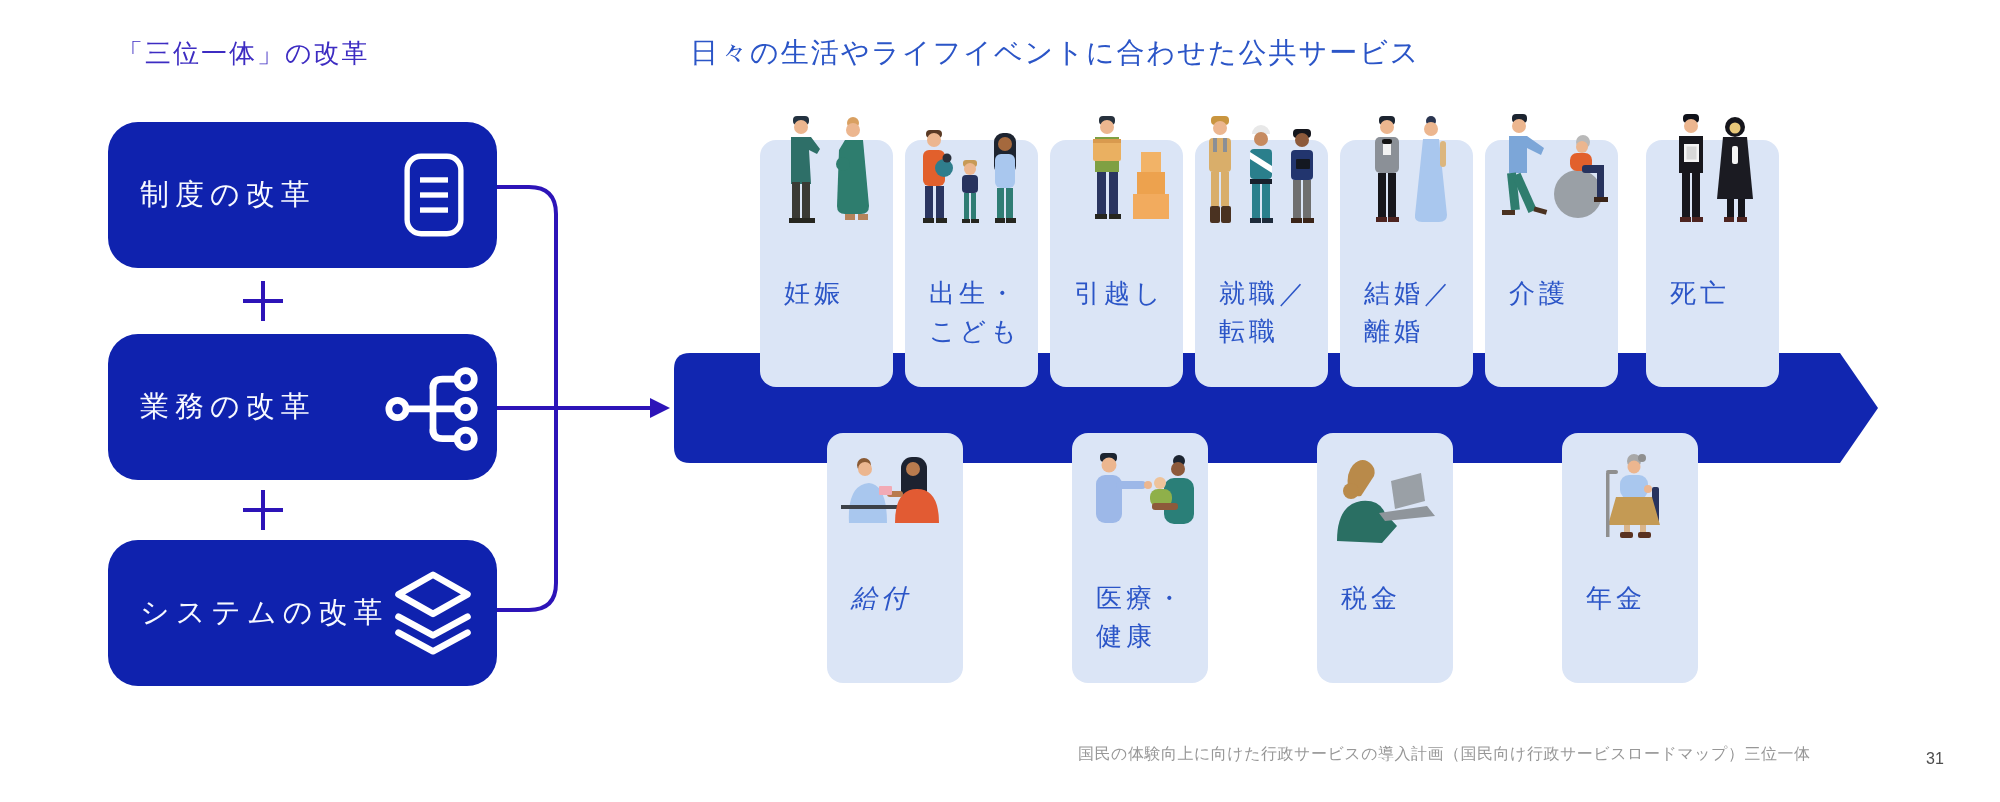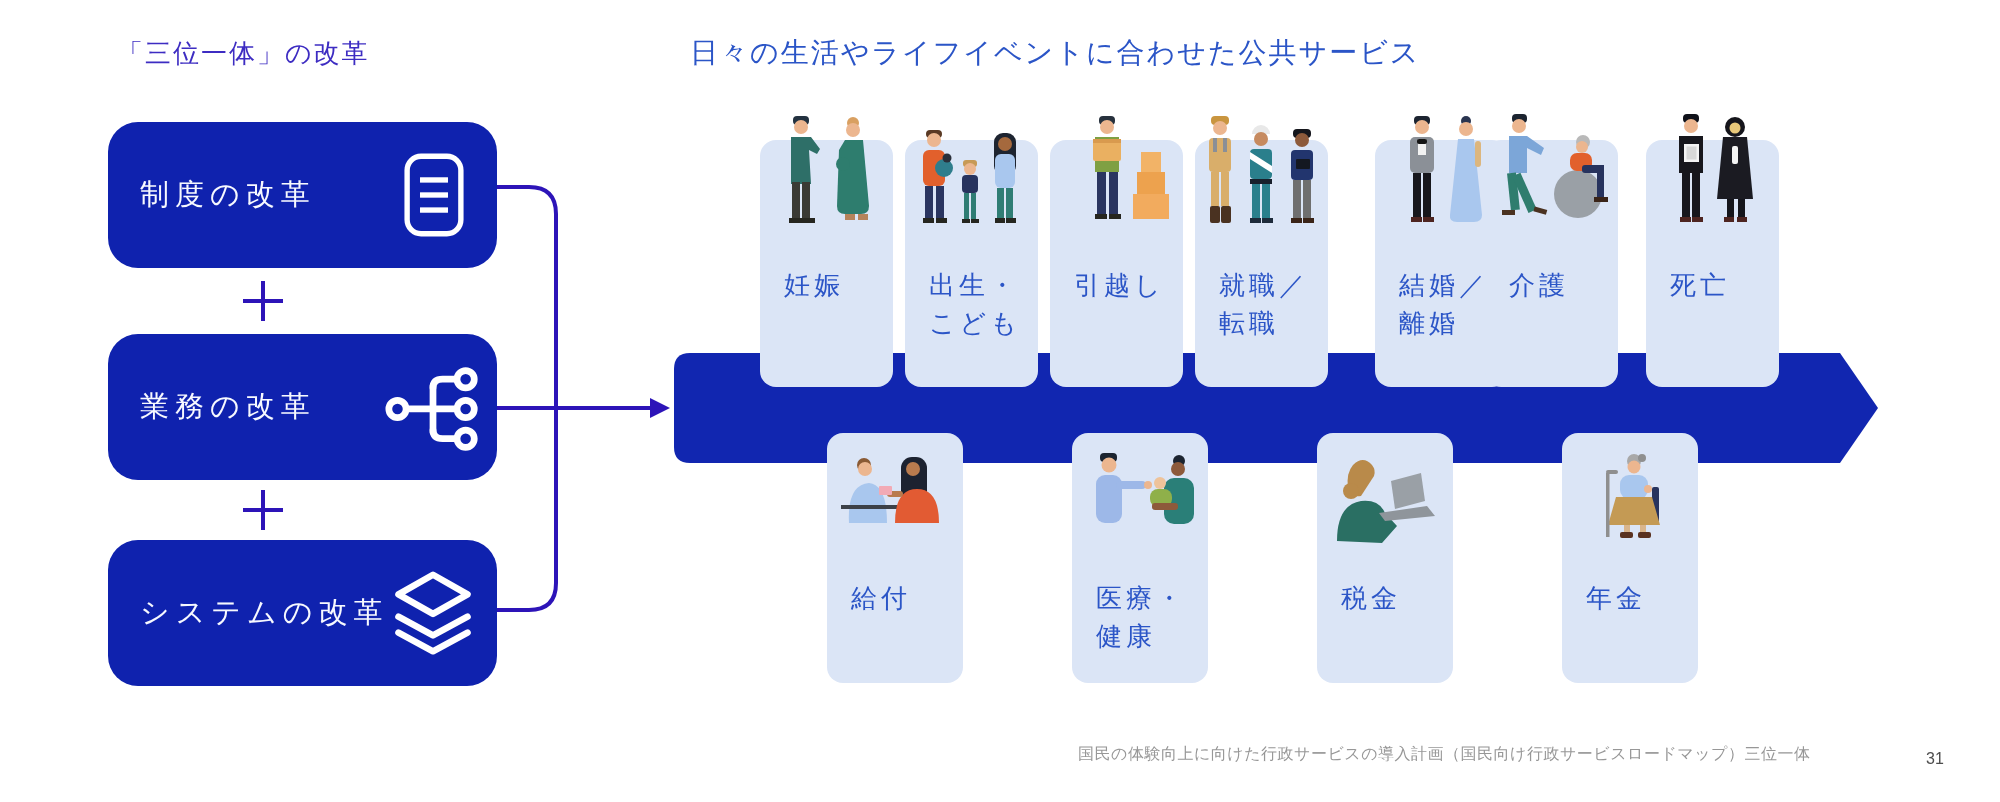--- a/index.html
+++ b/index.html
@@ -33,21 +33,21 @@
   .plus-1{left:243px;top:281px;} .plus-2{left:243px;top:490px;}
 
   .overlay-svg{position:absolute;left:0;top:0;width:2000px;height:802px;pointer-events:none;}
 
   .life-card{position:absolute;top:140px;width:133px;height:247px;background:var(--card-bg);
     border-radius:16px;z-index:3;}
   .service-card{position:absolute;top:433px;width:136px;height:250px;background:var(--card-bg);
     border-radius:16px;z-index:3;}
   .card-label{position:absolute;left:24px;font-size:26px;letter-spacing:4px;line-height:38px;
     color:var(--card-label);white-space:pre-line;}
-  .life-card .card-label{top:126px;}
+  .life-card .card-label{top:134px;}
   .service-card .card-label{top:146px;}
   .illus{position:absolute;left:50%;transform:translateX(-50%);}
   .life-card .illus{top:-26px;}
   .service-card .illus{top:18px;}
 
   .footnote{position:absolute;left:1078px;top:744px;font-size:16px;letter-spacing:0.5px;color:var(--footnote-gray);}
   .page-number{position:absolute;left:1926px;top:750px;font-size:16px;color:var(--page-number-gray);}
 </style>
 </head>
 <body>
@@ -214,21 +214,21 @@
         <rect x="93" y="53" width="8" height="38" fill="#6f6f6f"></rect>
         <rect x="103" y="53" width="8" height="38" fill="#6f6f6f"></rect>
         <rect x="91" y="91" width="11" height="5" fill="#3a2418"></rect>
         <rect x="103" y="91" width="11" height="5" fill="#3a2418"></rect>
       </g>
     </svg>
     <div class="card-label">就職／
 転職</div>
   </div>
 
-  <div class="life-card" style="left:1340px;margin-left:35px;">
+  <div class="life-card" style="left:1340px;">
     <svg class="illus" width="124" height="116" viewBox="0 0 124 116">
       <rect x="34" y="2" width="16" height="9" rx="4" fill="#1c2430"></rect>
       <circle cx="42" cy="13" r="7" fill="#ecb68f"></circle>
       <rect x="30" y="23" width="24" height="36" rx="5" fill="#8b9097"></rect>
       <rect x="38" y="25" width="8" height="16" fill="#f2f2f2"></rect>
       <rect x="37" y="25" width="10" height="5" rx="2" fill="#141414"></rect>
       <rect x="33" y="59" width="8" height="44" fill="#17171c"></rect>
       <rect x="43" y="59" width="8" height="44" fill="#17171c"></rect>
       <rect x="31" y="103" width="11" height="5" fill="#4d2420"></rect>
       <rect x="43" y="103" width="11" height="5" fill="#4d2420"></rect>
@@ -277,21 +277,21 @@
       <path d="M72 23 h24 l6 62 h-36 z" fill="#1b1b22"></path>
       <rect x="81" y="32" width="6" height="18" rx="2" fill="#f4f4f4"></rect>
       <rect x="76" y="85" width="7" height="18" fill="#15151b"></rect>
       <rect x="87" y="85" width="7" height="18" fill="#15151b"></rect>
       <rect x="73" y="103" width="10" height="5" fill="#4d2420"></rect>
       <rect x="86" y="103" width="10" height="5" fill="#4d2420"></rect>
     </svg>
     <div class="card-label">死亡</div>
   </div>
 
-  <div class="service-card" style="left:827px;">
+  <div class="service-card" style="left:827px;font-style:italic;">
     <svg class="illus" width="116" height="96" viewBox="0 0 116 92">
       <circle cx="27" cy="12" r="7" fill="#8a5a34"></circle>
       <circle cx="28" cy="16" r="7" fill="#ecb68f"></circle>
       <path d="M12 70 q-2 -38 20 -40 q18 2 18 40 z" fill="#a9c7ee"></path>
       <rect x="4" y="52" width="64" height="4" fill="#3c4148"></rect>
       <rect x="64" y="4" width="26" height="46" rx="11" fill="#1c2230"></rect>
       <circle cx="76" cy="16" r="7" fill="#b97b4e"></circle>
       <path d="M58 70 q0 -34 22 -34 q22 0 22 34 z" fill="#e25b33"></path>
       <rect x="50" y="38" width="16" height="6" rx="3" fill="#b97b4e"></rect>
       <rect x="42" y="33" width="13" height="9" rx="1" fill="#f2aab5"></rect>

